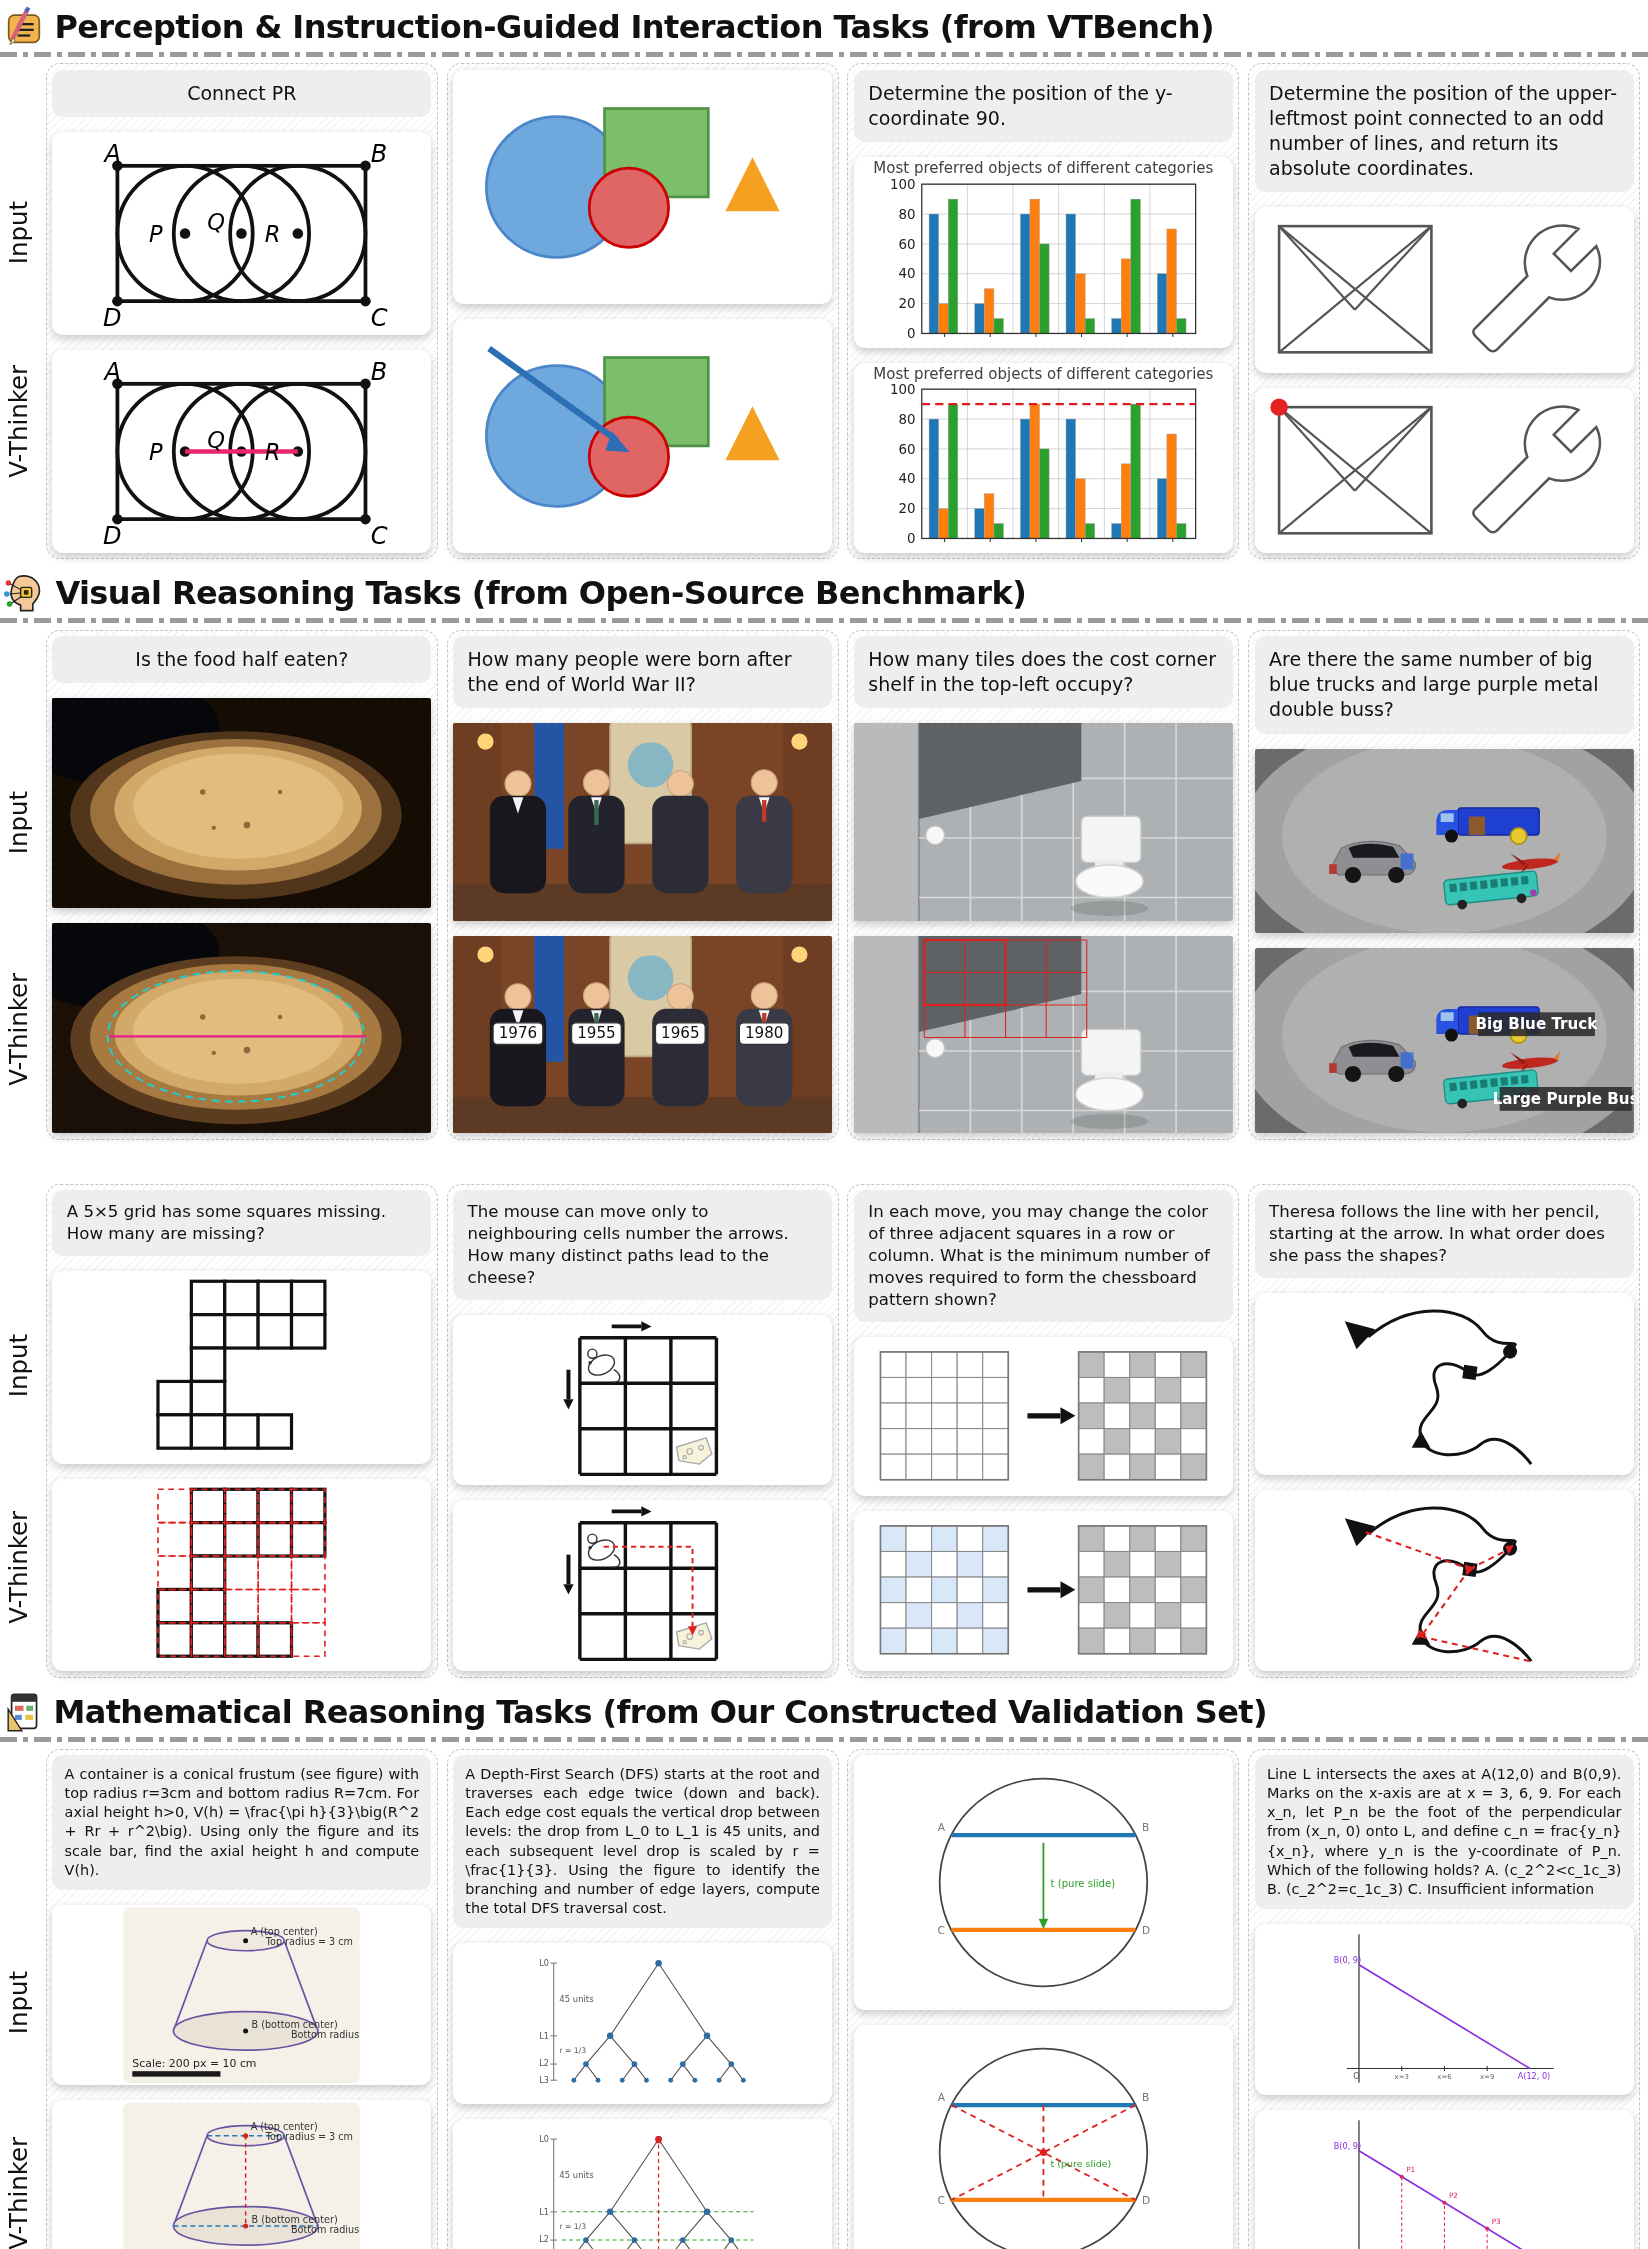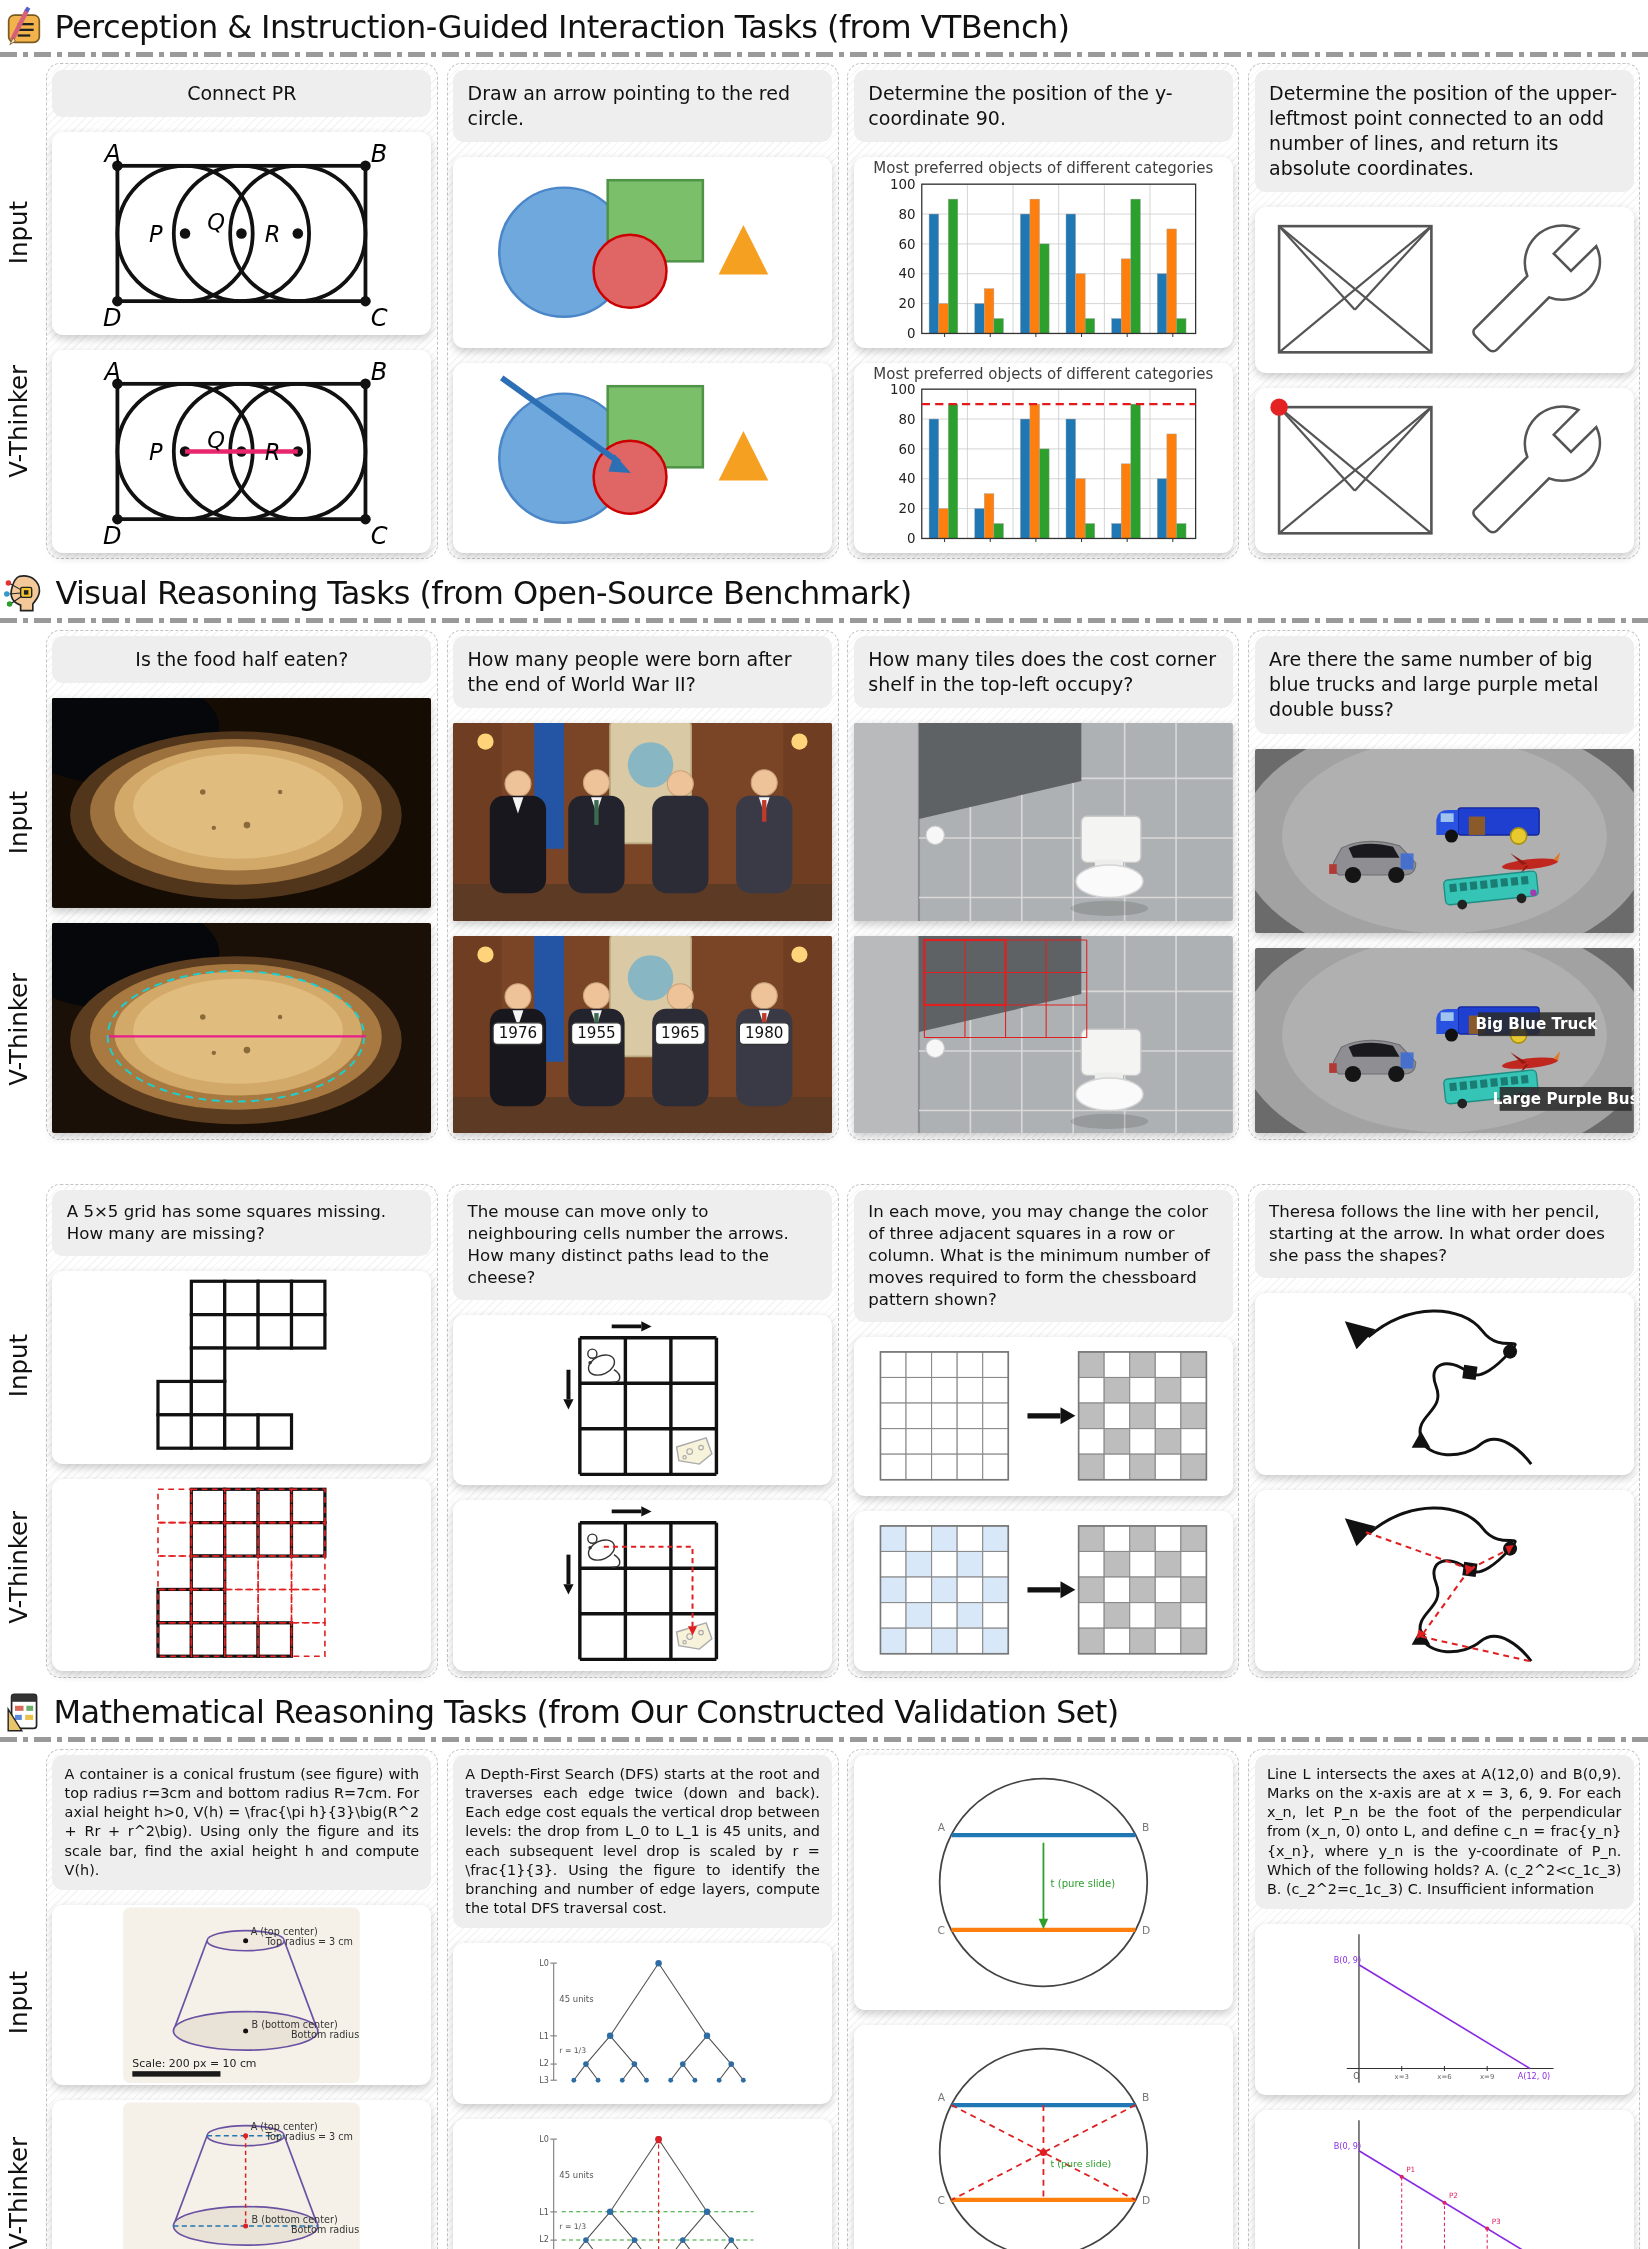--- a/index.html
+++ b/index.html
@@ -1,19 +1,19 @@
 <!DOCTYPE html>
 <html style="font-size:8.9px"><head>
 <meta charset="utf-8">
 <style>
   html,body{margin:0;padding:0;width:1649px;height:2250px;overflow:hidden;background:#fff;
     font-family:"DejaVu Sans","Liberation Sans",sans-serif;color:#111;}
   .page{position:relative;width:1649px;height:2250px;}
   .sec-head{display:flex;align-items:center;gap:10px;padding:5.5px 4.4px 1.1px 4.4px;}
-  .sec-title{font-size:32px;font-weight:400;letter-spacing:-0.6px;white-space:nowrap;}
+  .sec-title{font-size:32px;font-weight:700;letter-spacing:-0.6px;white-space:nowrap;}
   .sep{height:5px;margin:3.3px 0 5.5px 0;
     background:repeating-linear-gradient(90deg,#9a9a9a 0 16.6px,transparent 16.6px 23px,#9a9a9a 23px 28px,transparent 28px 34px);}
   .sec-body{position:relative;display:grid;grid-template-columns:37px repeat(4,1fr);gap:8.9px;padding:1.1px 8.9px 7.8px 0;}
   .labelcol{position:relative;}
   .rlabel{position:absolute;left:4.4px;writing-mode:vertical-rl;transform:rotate(180deg);
     font-size:24.4px;font-weight:500;color:#111;white-space:nowrap;}
   .panel{border:1.7px dashed #c3c3c3;border-radius:14.4px;padding:5.5px;display:flex;flex-direction:column;gap:15px;
     background:repeating-linear-gradient(135deg,#ffffff 0 4.4px,#f4f4f4 4.4px 5.5px);}
   .qh{background:#eeeeee;border-radius:11px;padding:11px 14.4px;font-size:19px;line-height:1.32;text-align:left;}
   .qh.center{text-align:center;}
@@ -97,21 +97,20 @@
           <text x="26" y="258" font-size="32" font-style="italic">D</text>
           <text x="382" y="258" font-size="32" font-style="italic">C</text>
           <text x="105" y="146" font-size="30" font-style="italic" text-anchor="end">P</text>
           <text x="188" y="130" font-size="30" font-style="italic" text-anchor="end">Q</text>
           <text x="262" y="146" font-size="30" font-style="italic" text-anchor="end">R</text>
         </svg>
       </div>
     </div>
 
     <div class="panel">
-      <div class="qh">Draw an arrow pointing to the red circle.</div>
       <div class="fig">
         <svg viewBox="0 0 420 230">
           <circle cx="115" cy="115" r="78" fill="#6fa8dc" stroke="#4a86c8" stroke-width="3"></circle>
           <rect x="168" y="28" width="115" height="98" fill="#7cbf6b" stroke="#4e9347" stroke-width="3"></rect>
           <circle cx="195" cy="138" r="44" fill="#e06666" stroke="#cc0000" stroke-width="3"></circle>
           <polygon points="332,82 302,142 362,142" fill="#f6a022"></polygon>
         </svg>
       </div>
       <div class="fig">
         <svg viewBox="0 0 420 230">

